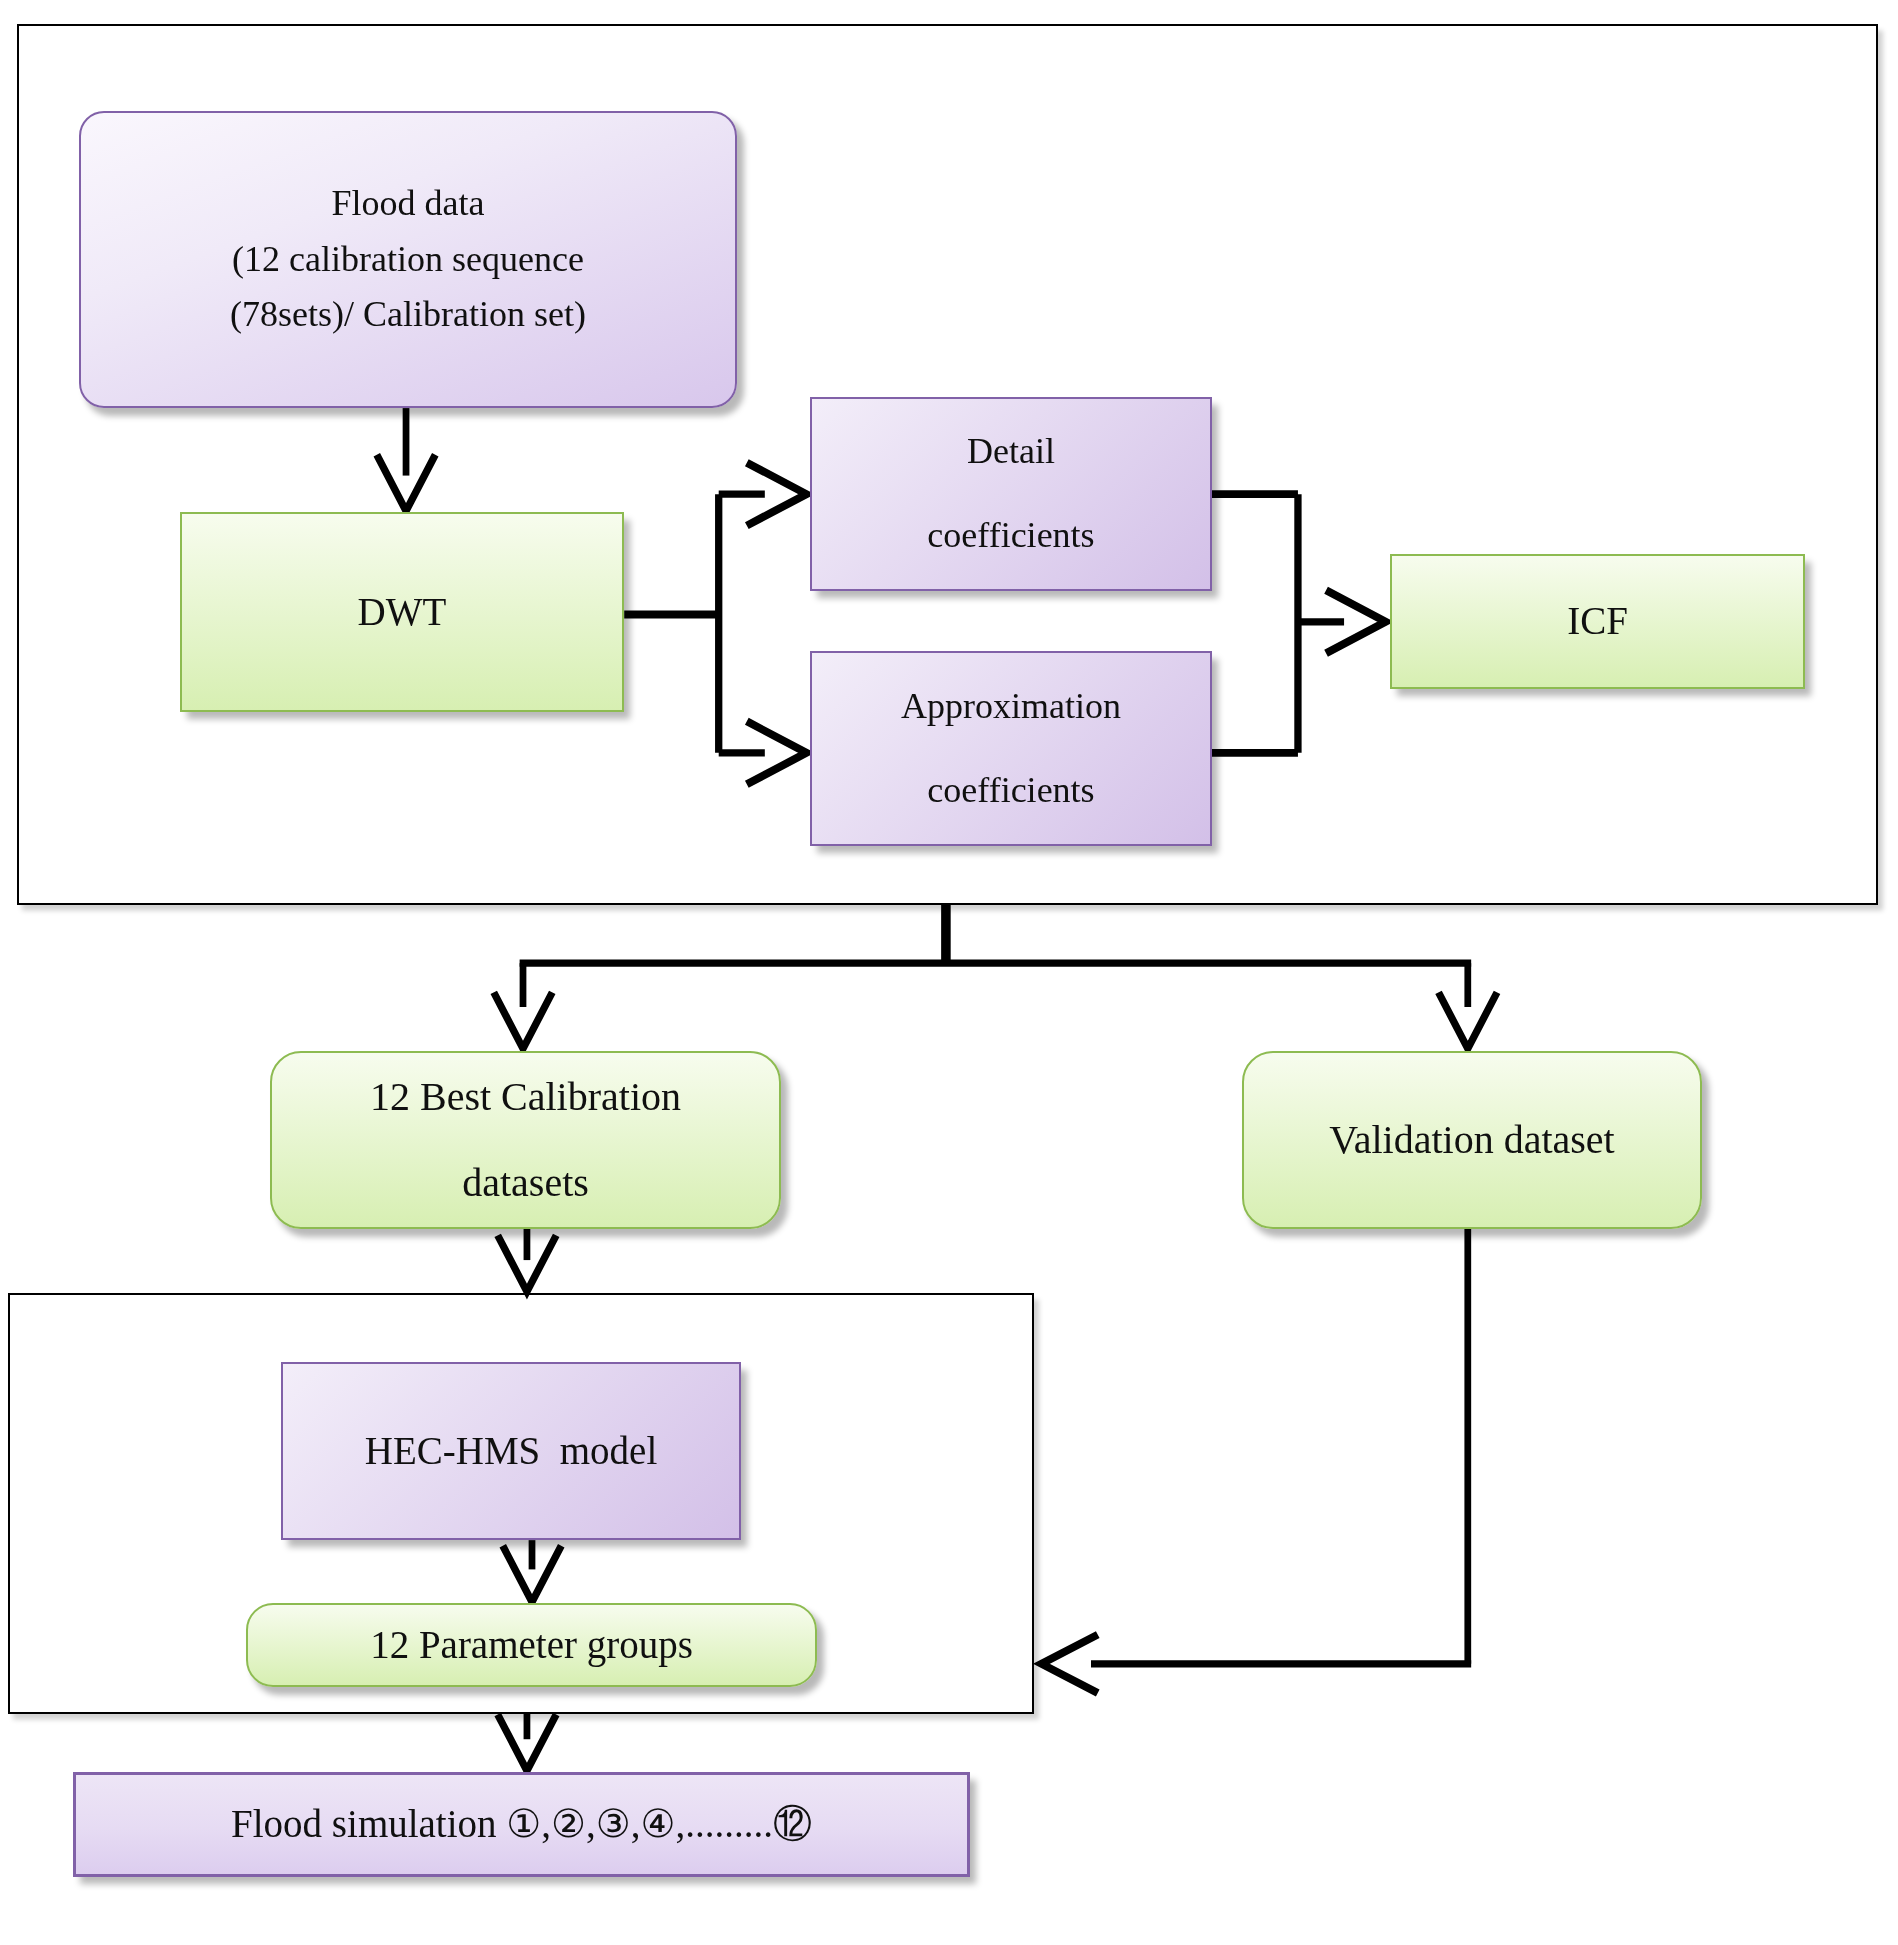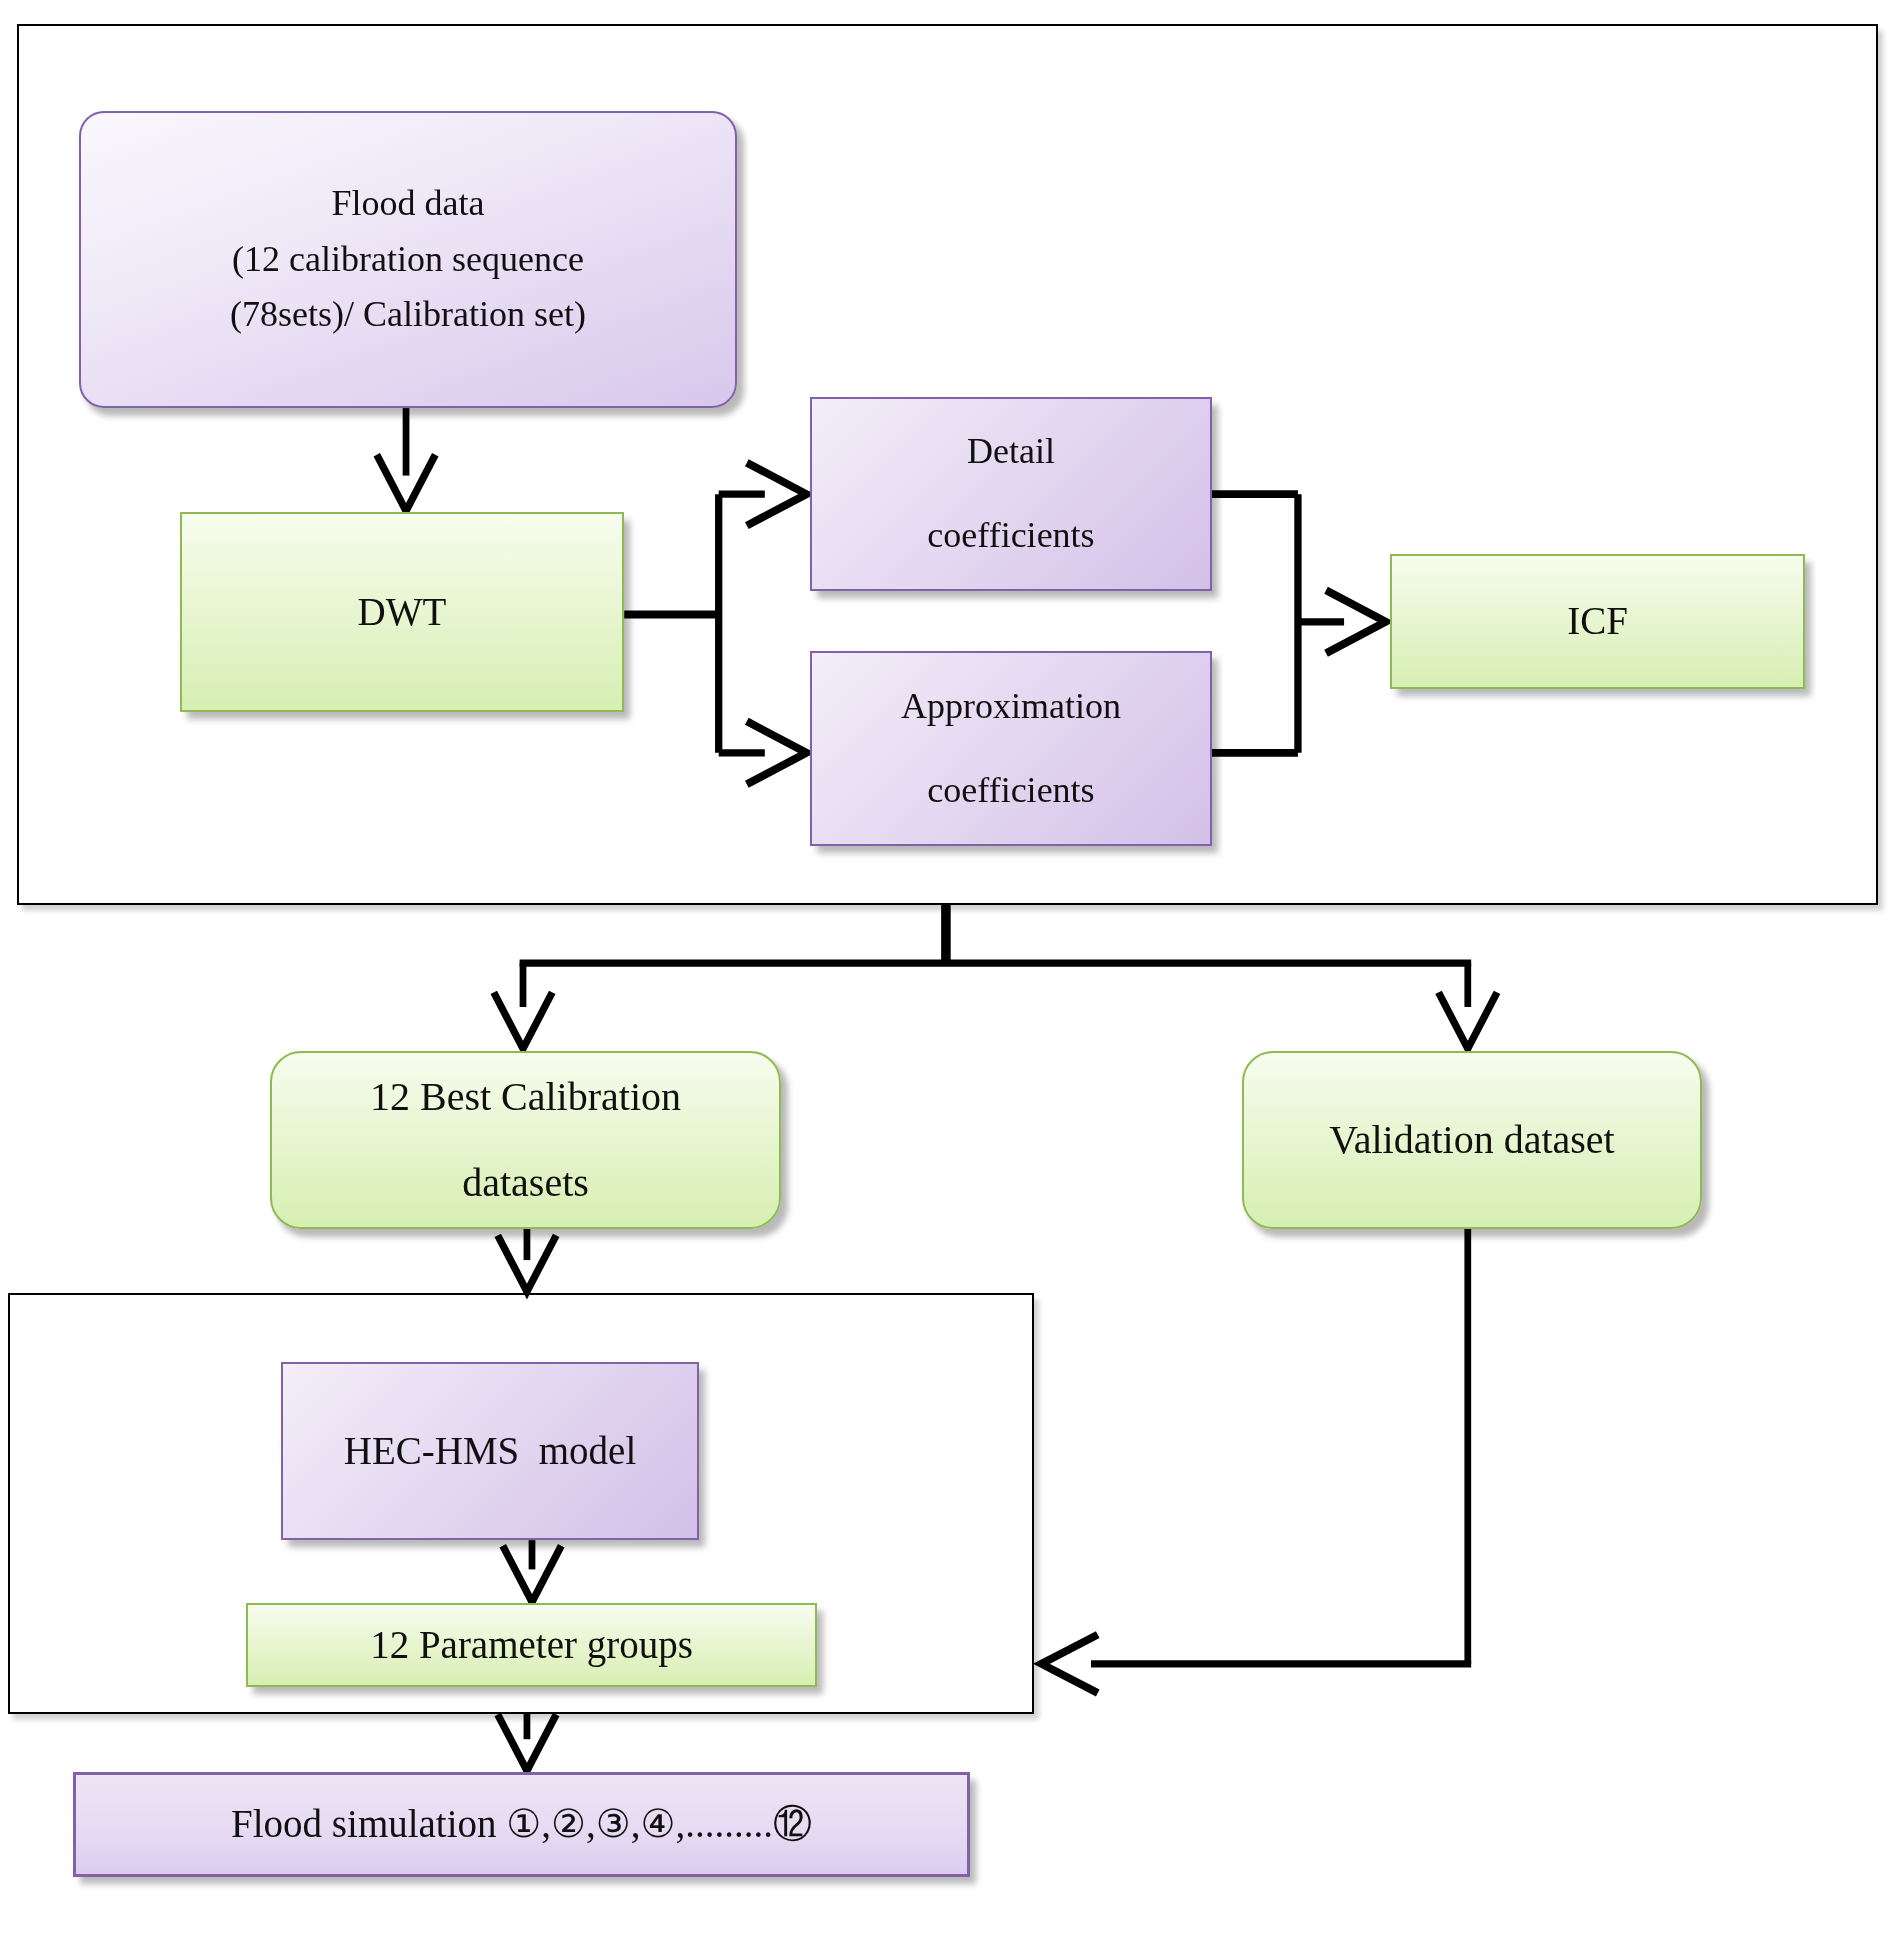--- a/index.html
+++ b/index.html
@@ -110,25 +110,25 @@
 
   <div class="node green-box t72 gap60" style="left:270px;top:1051px;width:511px;height:178px;">
     <span>12 Best Calibration</span>
     <span>datasets</span>
   </div>
 
   <div class="node green-box t72" style="left:1242px;top:1051px;width:460px;height:178px;">
     <span>Validation dataset</span>
   </div>
 
-  <div class="node purple-box t70" style="left:281px;top:1362px;width:418px;height:178px;white-space:pre;">
+  <div class="node purple-box t70" style="left:281px;top:1362px;width:460px;height:178px;white-space:pre;">
     <span>HEC-HMS  model</span>
   </div>
 
-  <div class="node green-box t70" style="left:246px;top:1603px;width:571px;height:84px;">
+  <div class="node green-box t70" style="left:246px;top:1603px;width:571px;height:84px;border-radius:27px;">
     <span>12 Parameter groups</span>
   </div>
 
   <div class="node sim t70" style="left:73px;top:1772px;width:897px;height:105px;">
     <span>Flood simulation ①,②,③,④,.........⑫</span>
   </div>
 
 </div>
 
 

